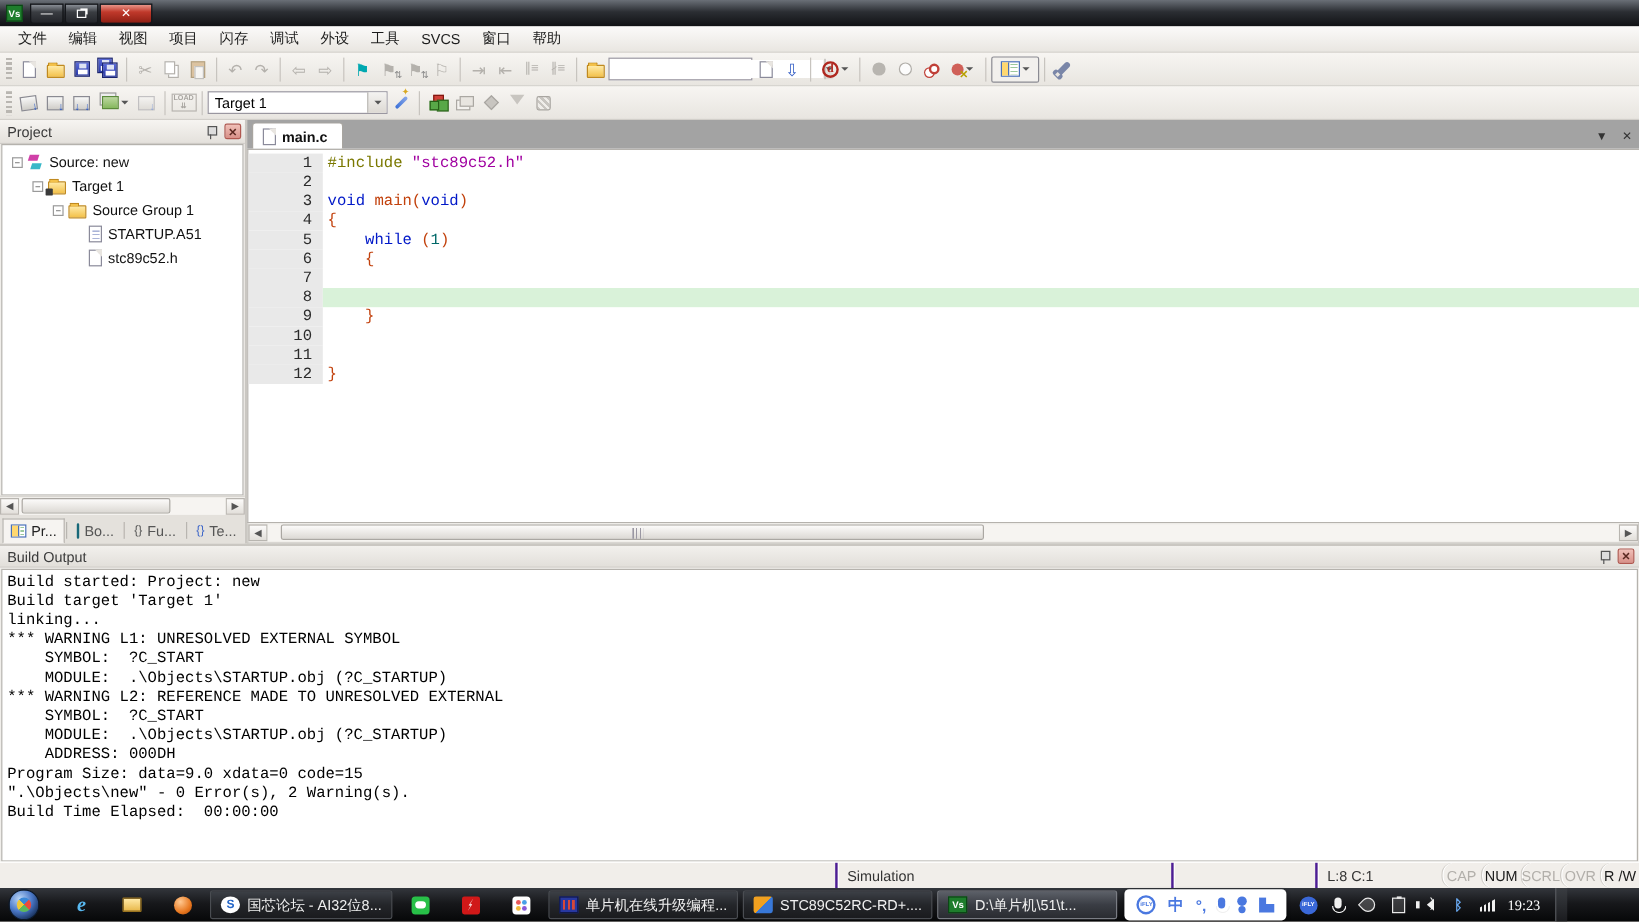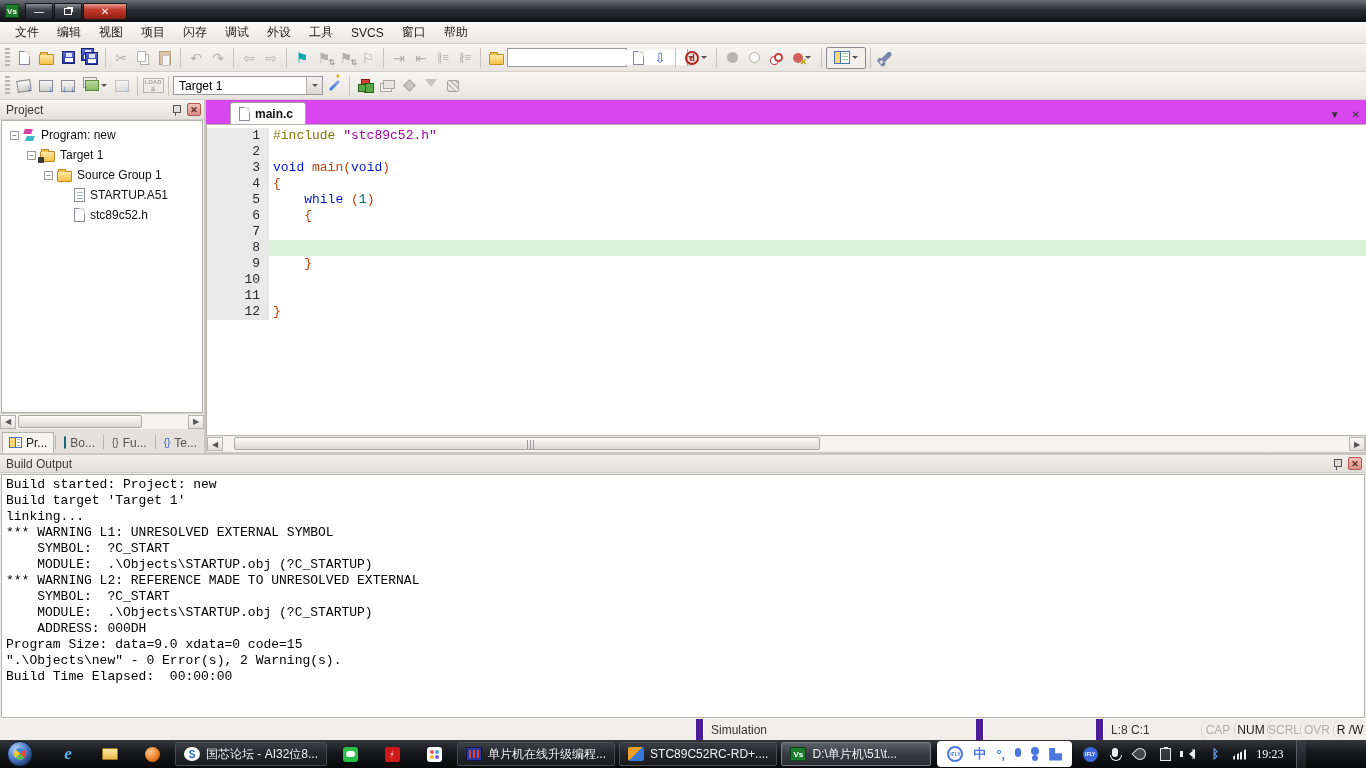--- a/index.html
+++ b/index.html
@@ -103,21 +103,21 @@
   .sb-thumb { position:absolute; top:0; height:13px; background:linear-gradient(#fcfbfa,#dcd9d4); border:1px solid #aaa7a2; border-radius:2px; }
   .ptabs { height:24px; display:flex; align-items:flex-end; background:#e4e1dc; padding-left:2px; }
   .ptab { display:flex; align-items:center; gap:4px; padding:3px 6px; color:#555; border:1px solid transparent; height:21px; }
   .ptab.active { background:#f6f4f1; border-color:#b5b2ad; border-bottom-color:#f6f4f1; color:#222; }
   .ptab .pt-ic { font-size:10px; color:#555; }
   .ic-book { width:13px; height:11px; background:linear-gradient(#58c0c8,#2890a0); border:1px solid #186878; transform:skewX(-12deg); border-radius:1px; }
   .ptab-sep { width:1px; height:14px; background:#b8b5b0; margin:0 1px 4px; }
 
   
   .editor { flex:1; display:flex; flex-direction:column; background:#e9e6e1; min-width:0; }
-  .tabbar { height:24px; display:flex; align-items:flex-end; padding-left:24px; background:#d946ef; }
+  .tabbar { height:24px; display:flex; align-items:flex-end; padding-left:4px; background:#a3a3a3; }
   .etab { display:flex; align-items:center; gap:5px; background:#fff; border:1px solid #a8a5a0; border-bottom:none; border-radius:3px 3px 0 0; padding:3px 12px 3px 8px; font-weight:bold; color:#111; height:22px; }
   .tab-spacer { flex:1; }
   .tabbar .tb-ctl { color:#333; font-size:10px; padding:0 6px 4px; }
   .code { flex:1; background:#fff; border:1px solid #b5b2ad; border-right:none; overflow:hidden; font-family:"Liberation Mono","DejaVu Sans Mono",monospace; font-size:13px; line-height:16px; padding-top:3px; }
   .cline { display:flex; height:16px; }
   .gut { flex:0 0 62px; background:#e9e9e9; color:#2b2b2b; text-align:right; padding-right:9px; }
   .ctext { flex:1; white-space:pre; padding-left:4px; color:#000; }
   .cline.hl .ctext { background:#d9f2d9; }
   .seg-keyword { color:#0018c8; }
   .seg-preproc { color:#7a7800; }
@@ -128,21 +128,21 @@
   .thumb-grip { position:absolute; left:50%; top:2px; width:9px; height:9px; background:repeating-linear-gradient(90deg,#9a97a2 0 1px, transparent 1px 3px); }
 
   
   .buildout { flex:1; display:flex; flex-direction:column; border-top:2px solid #cac7c2; min-height:0; }
   .bohead { height:18px; display:flex; align-items:center; padding:0 4px 0 6px; color:#3a3a3a; background:linear-gradient(#f2f0ed,#e2dfda); border-bottom:1px solid #cfccc7; }
   .bohead .ttl { flex:1; }
   .bobody { flex:1; background:#fff; border:1px solid #b5b2ad; margin:1px 1px 0; font-family:"Liberation Mono","DejaVu Sans Mono",monospace; font-size:13px; line-height:16px; color:#000; padding:2px 0 0 4px; overflow:hidden; white-space:pre; }
 
   
   .statusbar { flex:0 0 22px; background:#f1eeea; border-top:1px solid #fff; display:flex; align-items:stretch; font-size:12px; color:#333; }
-  .s-seg { display:flex; align-items:center; padding:0 8px; border-left:7px solid #4c1d95; box-shadow:inset 1px 0 0 #fff; }
+  .s-seg { display:flex; align-items:center; padding:0 8px; border-left:2px solid #4c1d95; box-shadow:inset 1px 0 0 #fff; }
   .s-fill { flex:1; }
   .s-sim { width:280px; }
   .s-mid { width:120px; }
   .s-cur { width:105px; }
   .s-ind-wrap { display:flex; }
   .s-ind { display:flex; align-items:center; justify-content:center; width:33px; border-left:1px solid #cfccc7; box-shadow:inset 1px 0 0 #fff; color:#b2afaa;border-radius:10px; }
   .s-ind.active { color:#1a1a1a; }
 
   
   .taskbar { flex:0 0 28px; background:linear-gradient(#33363c,#17181b 45%,#060708); display:flex; align-items:center; padding-left:3px; position:relative; }
@@ -387,21 +387,21 @@
         <span class="ttl">Project</span>
         <span class="pin-icon"></span>
         <span class="xbox">✕</span>
       </div>
       <div class="ptree">
           <div class="trow" style="padding-left: 8px;">
             <span class="expander">−</span>
             <span class="t-ic">
               <span class="ic-project"></span>
             </span>
-            <span>Program: new</span>
+            <span>Source: new</span>
           </div>
           <div class="trow" style="padding-left: 25px;">
             <span class="expander">−</span>
             <span class="t-ic">
               <span class="ic-folder ic-target"></span>
             </span>
             <span>Target 1</span>
           </div>
           <div class="trow" style="padding-left: 42px;">
             <span class="expander">−</span>

